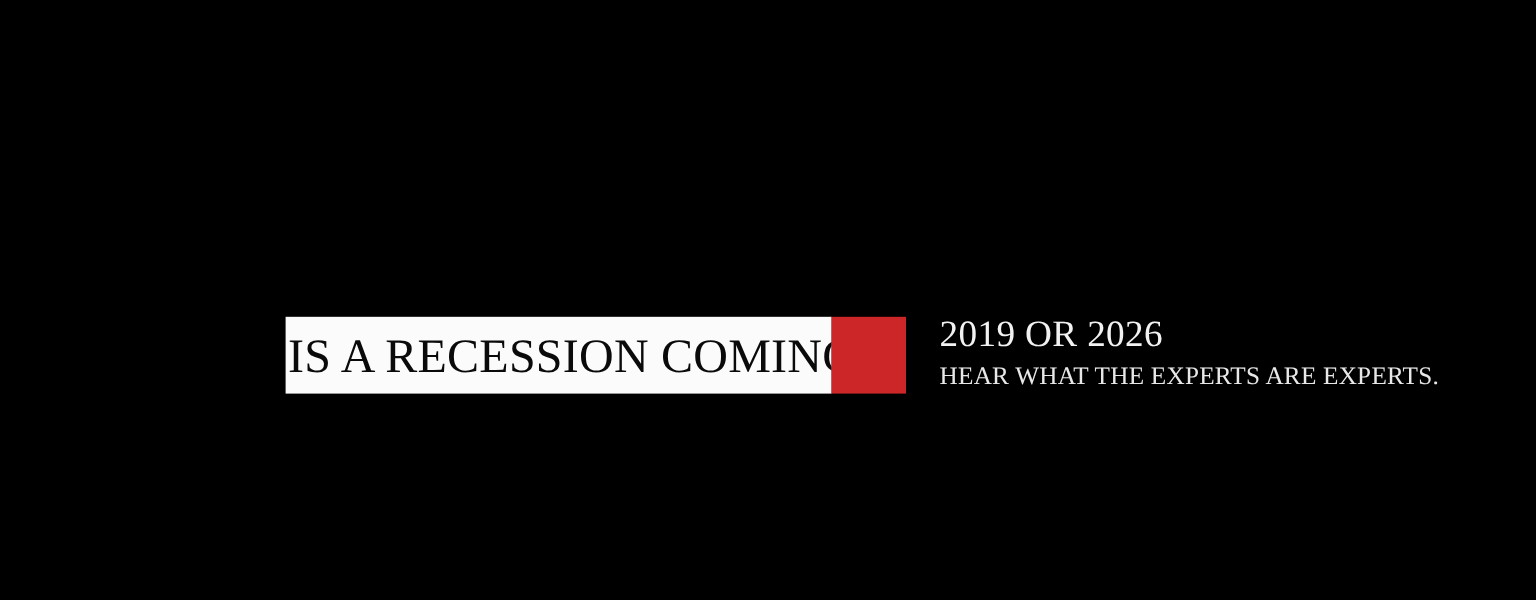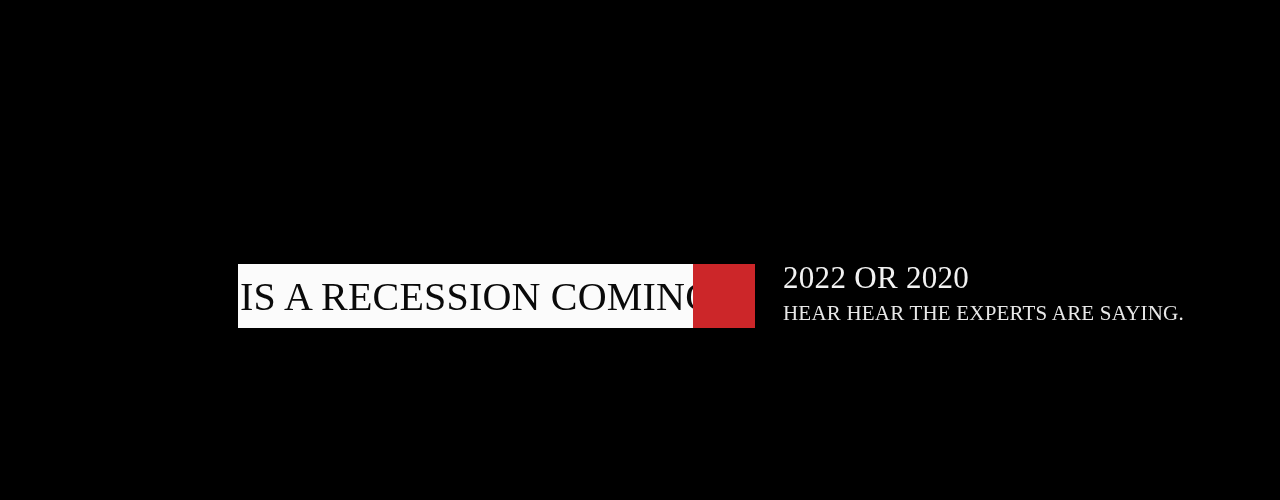--- a/index.html
+++ b/index.html
@@ -94,17 +94,17 @@
 
     <div id="headline-plate">
       <span id="headline-text">IS A RECESSION COMING?</span>
     </div>
 
     <div id="accent-block"></div>
 
   </div>
 
   <div id="side-text">
-    <span id="side-title">2022 OR 2020</span>
-    <span id="side-subtitle">HEAR HEAR THE EXPERTS ARE SAYING.</span>
+    <span id="side-title">2019 OR 2026</span>
+    <span id="side-subtitle">HEAR WHAT THE EXPERTS ARE EXPERTS.</span>
   </div>
 
 </div>
 
 </body></html>

